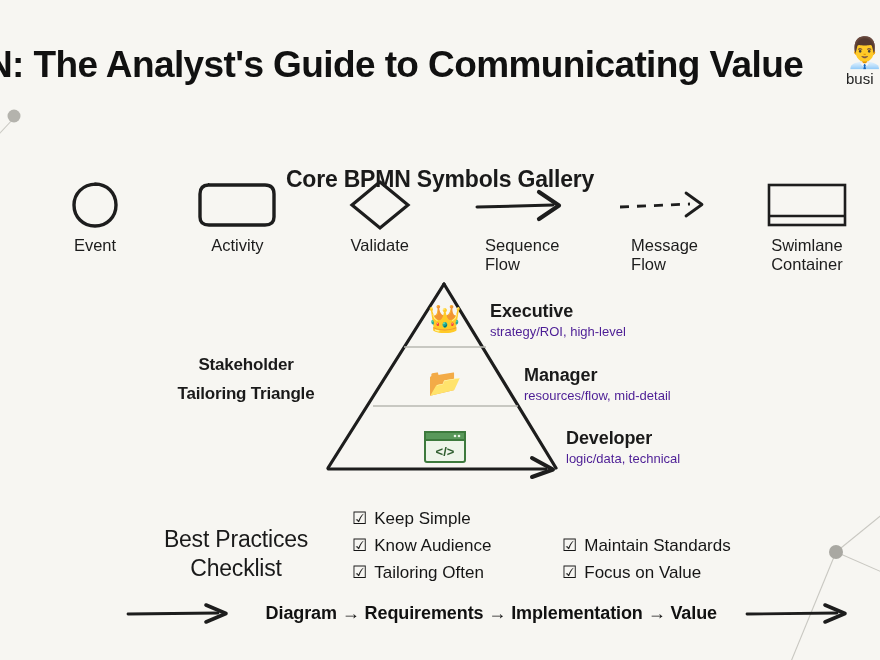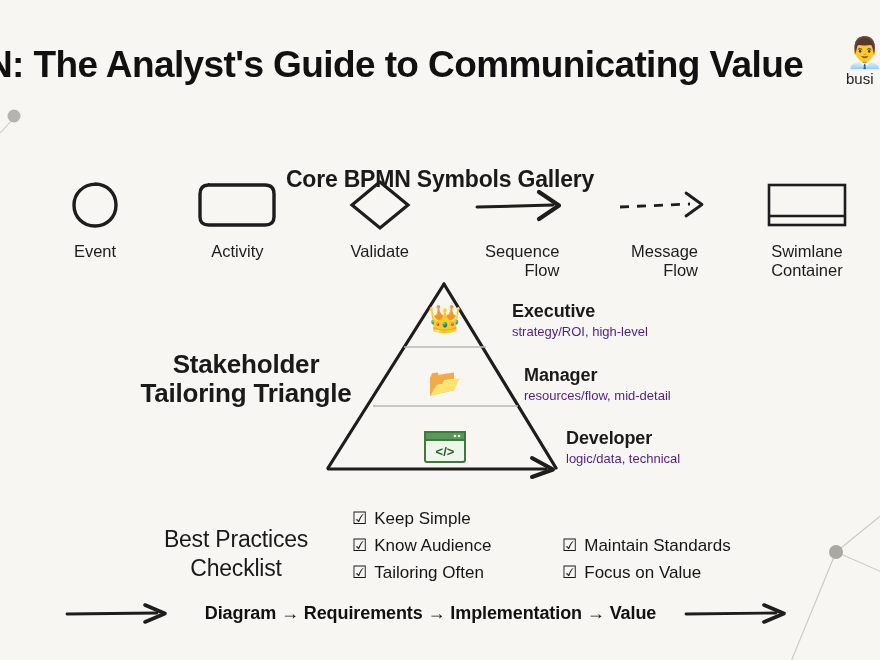--- a/index.html
+++ b/index.html
@@ -88,24 +88,24 @@
     flex-direction: column;
     align-items: center;
   }
   .sym .art {
     height: 58px;
     display: flex;
     align-items: center;
     justify-content: center;
   }
   .sym .slabel {
-    margin-top: 8px;
+    margin-top: 2px;
     font-size: 16.5px;
     line-height: 19px;
-    text-align: right;
+    text-align: left;
     color: #1c1c1c;
   }
 
   
   #tri-wrap {
     position: absolute;
     left: 320px;
     top: 278px;
     width: 250px;
     height: 205px;
@@ -122,38 +122,38 @@
   #tier-icon-exec { top: 28px; }
   #tier-icon-mgr  { top: 92px; }
   #tier-icon-dev  { top: 152px; }
 
   #tri-title {
     position: absolute;
     left: 132px;
     top: 350px;
     width: 228px;
     text-align: center;
-    font-size: 26px;
+    font-size: 17px;
     line-height: 29px;
     font-weight: bold;
     letter-spacing: -0.2px;
   }
   .tier-label { position: absolute; }
   .tier-label .role {
     font-size: 18px;
     font-weight: bold;
     line-height: 21px;
     letter-spacing: -0.1px;
   }
   .tier-label .desc {
     font-size: 13px;
     line-height: 20px;
     color: #4c1d95;
   }
-  #tl-exec { left: 512px; top: 301px; }
+  #tl-exec { left: 490px; top: 301px; }
   #tl-mgr  { left: 524px; top: 365px; }
   #tl-dev  { left: 566px; top: 428px; }
 
   
   #bp-title {
     position: absolute;
     left: 136px;
     top: 525px;
     width: 200px;
     text-align: center;
@@ -181,21 +181,21 @@
   }
 
   
   #flow {
     position: absolute;
     left: 0;
     top: 600px;
     width: 861px;
     display: flex;
     align-items: center;
-    justify-content: center;
+    justify-content: flex-end;
     gap: 16px;
   }
   #flow .chain {
     font-size: 18px;
     font-weight: bold;
     letter-spacing: -0.1px;
     white-space: nowrap;
     color: #111;
     padding: 0 8px;
   }

